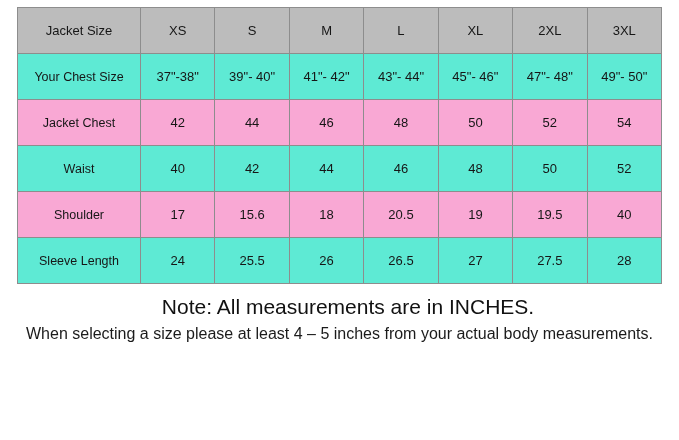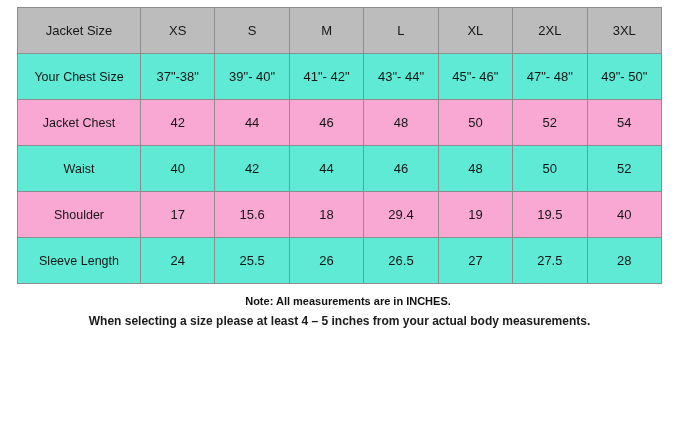--- a/index.html
+++ b/index.html
@@ -61,29 +61,29 @@
     font-size: 12.5px;
   }
   table.size-chart tr.header-row td.row-label {
     font-size: 13px;
   }
   .notes {
     padding-top: 11px;
     text-align: center;
   }
   .note-main {
-    font-size: 11px;
-    font-weight: bold;
+    font-size: 21px;
+    font-weight: normal;
     color: #111111;
     padding-bottom: 6px;
     padding-left: 17px;
   }
   .note-line {
-    font-size: 12px;
-    font-weight: bold;
+    font-size: 16px;
+    font-weight: normal;
     color: #1b1b1b;
     line-height: 17px;
   }
 </style>
 </head>
 <body>
 
 <div class="page">
 
 
@@ -132,21 +132,21 @@
           <td>48</td>
           <td>50</td>
           <td>52</td>
         </tr>
 
         <tr class="band-dark">
           <td class="row-label">Shoulder</td>
           <td>17</td>
           <td>15.6</td>
           <td>18</td>
-          <td>29.4</td>
+          <td>20.5</td>
           <td>19</td>
           <td>19.5</td>
           <td>40</td>
         </tr>
 
         <tr class="band-light">
           <td class="row-label">Sleeve Length</td>
           <td>24</td>
           <td>25.5</td>
           <td>26</td>

